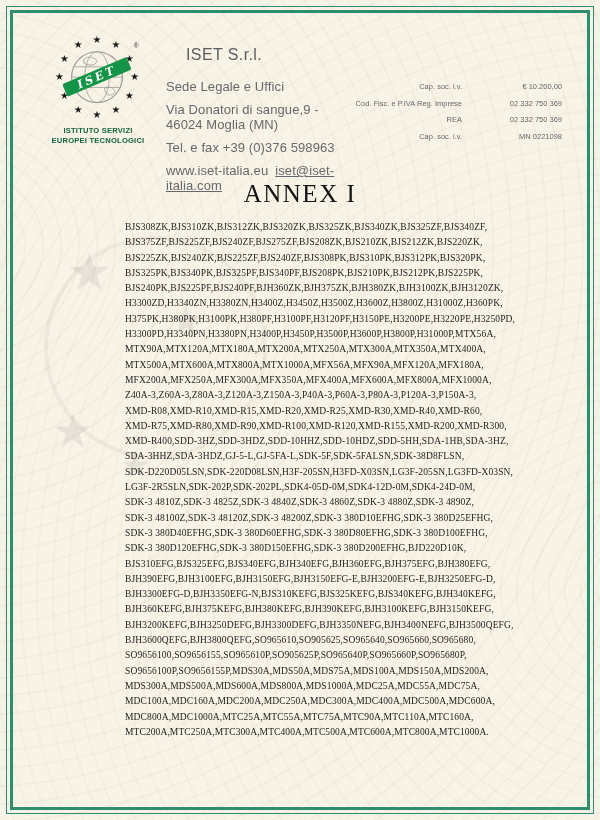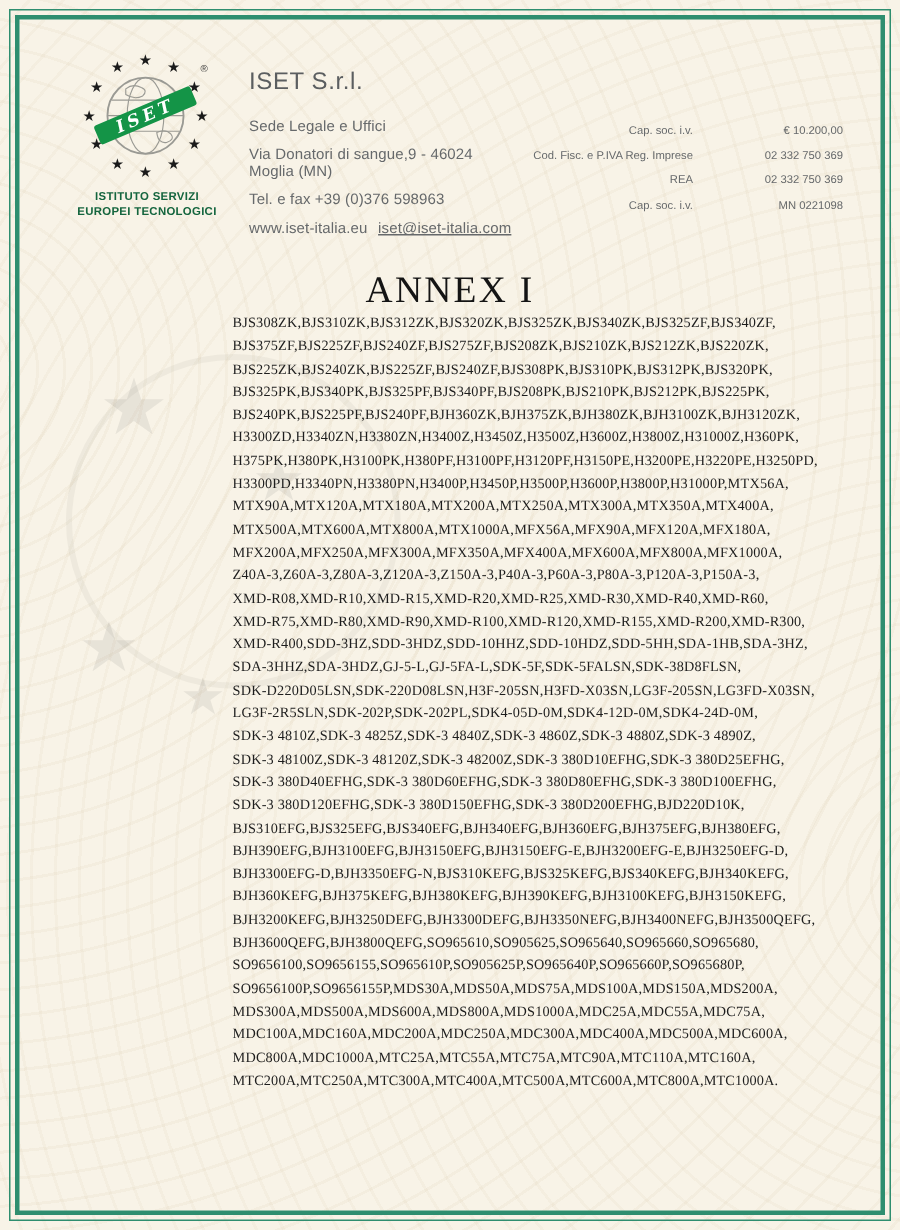--- a/index.html
+++ b/index.html
@@ -22,33 +22,33 @@
   .wm-s1{left:66px;top:246px;}
   .wm-s2{left:168px;top:300px;font-size:40px;}
   .wm-s3{left:52px;top:408px;font-size:46px;}
   .wm-s4{left:120px;top:448px;font-size:34px;}
 
   
   .logo{position:absolute;left:48px;top:32px;width:98px;height:94px;}
   .org-name{position:absolute;left:26px;top:126px;width:144px;text-align:center;
     font-weight:bold;font-size:7.6px;line-height:10px;color:#14653e;letter-spacing:0.2px;}
   .company{position:absolute;left:166px;top:46px;width:180px;}
-  .company-name{font-size:16px;color:#5b5e60;letter-spacing:0.4px;margin-bottom:15px;}
-  .c-row{font-size:10px;color:#66696b;margin-bottom:8px;letter-spacing:0.1px;}
+  .company-name{font-size:16px;color:#5b5e60;letter-spacing:0.4px;margin-bottom:15px;margin-left:20px;}
+  .c-row{font-size:13px;color:#66696b;margin-bottom:8px;letter-spacing:0.1px;}
   .email{text-decoration:underline;margin-left:7px;}
   .registry{position:absolute;left:352px;top:82px;width:210px;}
   .r-row{display:flex;font-size:7.5px;color:#66696b;margin-bottom:7.6px;text-align:right;}
   .r-label{width:110px;flex:none;}
   .r-value{flex:1;}
 
   
   .annex-title{position:absolute;left:0;right:0;top:180px;margin:0;text-align:center;
     font-family:"Liberation Serif","DejaVu Serif",serif;font-weight:400;
     font-size:25px;letter-spacing:1.5px;color:#141414;}
-  .code-list{position:absolute;left:125px;top:209px;width:366px;margin-left:30px;}
+  .code-list{position:absolute;left:125px;top:220px;width:366px;}
   .code-line{
     font-family:"Liberation Serif","DejaVu Serif",serif;
     font-size:9.5px;line-height:15.3px;letter-spacing:0.14px;
     color:#1d1d1d;white-space:nowrap;}
   .code-line.last{letter-spacing:0.1px;}
 </style>
 </head>
 <body>
 
 <div class="page">

